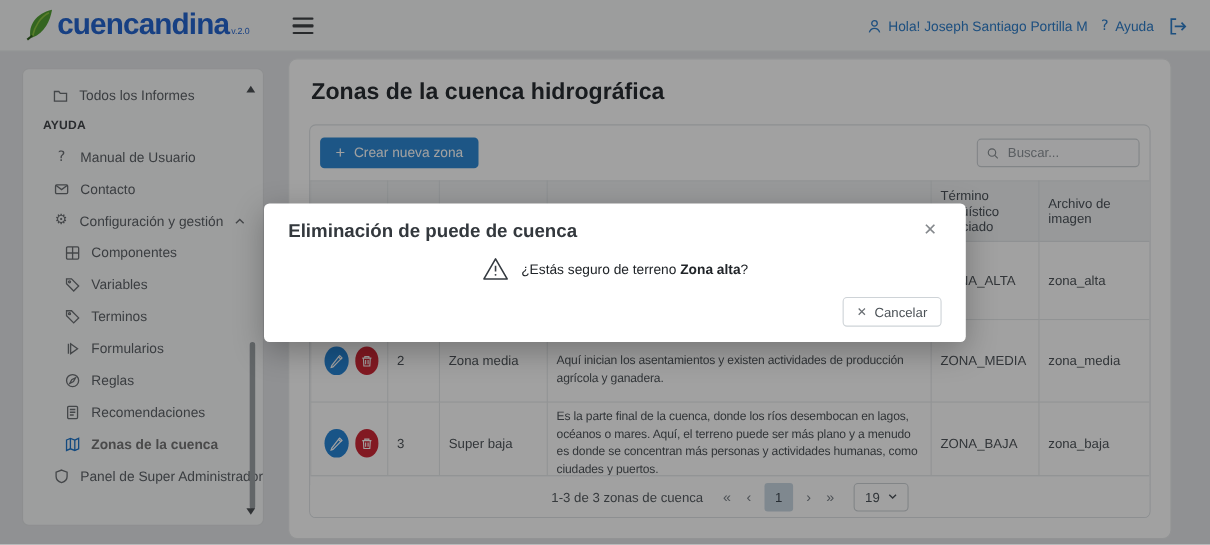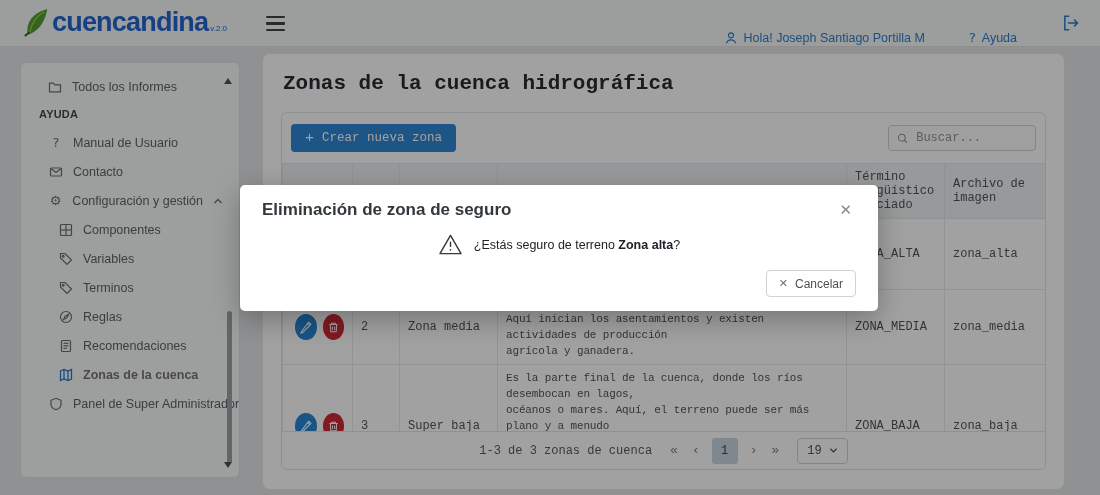--- a/index.html
+++ b/index.html
@@ -6,40 +6,40 @@
   body { margin:0; font-family:"Liberation Sans", sans-serif; background:#cfd2d4; }
   .stage { position:relative; width:1100px; height:495px; background:#e4e6e8; overflow:hidden; }
 
   
   .app-header { position:absolute; top:0; left:0; right:0; height:47px; background:#f7f8f9; border-bottom:1px solid #e2e3e5; z-index:1; }
   .logo { position:absolute; left:22px; top:5px; display:flex; align-items:flex-end; cursor:pointer; }
   .logo-text { font-size:27px; font-weight:700; color:#2163cf; letter-spacing:-0.8px; line-height:34px; }
   .logo-ver { font-size:8px; font-weight:400; color:#2163cf; margin:0 0 6px 2px; }
   .hamburger { position:absolute; left:266px; top:16px; width:19px; height:15px; display:flex; flex-direction:column; justify-content:space-between; cursor:pointer; }
   .hamburger span { display:block; height:2.4px; background:#3c4043; border-radius:1px; }
-  .header-right { position:absolute; right:20px; top:0; height:47px; display:flex; gap:44px;margin-top:14px; }
+  .header-right { position:absolute; right:20px; top:0; height:47px; display:flex; align-items:center; gap:12px; }
   .hdr-link { display:flex; align-items:center; gap:6px; color:#2b7cc9; font-size:12.5px; cursor:pointer; }
   .glyph { font-family:"DejaVu Sans", sans-serif; }
 
   
   .sidebar { position:absolute; left:20px; top:62px; width:220px; height:416px; background:#f9fafb; border:1px solid #dfe1e3; border-radius:6px; padding-top:9px; z-index:1; }
   .sb-item { height:29px; display:flex; align-items:center; gap:10px; padding-left:28px; font-size:12.5px; color:#5b6065; cursor:pointer; white-space:nowrap; }
   .sb-item.first { padding-left:27px; }
   .sb-item.sub { padding-left:38px; }
   .sb-item svg { flex:none; }
   .sb-section { height:27px; line-height:27px; padding-left:18px; font-size:11px; font-weight:700; color:#3f4347; letter-spacing:0.2px; }
   .sb-item.active { color:#737373; font-weight:700; }
   .sb-chevron { margin-left:auto; margin-right:16px; }
   .sb-arrow-up, .sb-arrow-down { position:absolute; right:7px; width:0; height:0; border-left:4.5px solid transparent; border-right:4.5px solid transparent; cursor:pointer; }
   .sb-arrow-up { top:15px; border-bottom:6px solid #4a4e52; }
   .sb-arrow-down { bottom:9px; border-top:6px solid #4a4e52; }
   .sb-thumb { position:absolute; right:7px; top:248px; width:5px; height:152px; border-radius:3px; background:#9aa0a4; cursor:pointer; }
 
   
-  .main-card { position:absolute; left:262px; top:53px; width:803px; height:437px; background:#ffffff; border:1px solid #e7e9eb; border-radius:8px; padding:16px 18px; z-index:1;font-family:Liberation Mono, monospace; }
+  .main-card { position:absolute; left:262px; top:53px; width:803px; height:437px; background:#ffffff; border:1px solid #e7e9eb; border-radius:8px; padding:16px 18px; z-index:1; }
   .page-title { margin:2px 0 17px 2px; font-size:21px; font-weight:700; color:#24292e; }
   .panel { position:relative; border:1px solid #dfe3e6; border-radius:6px; height:358px; background:#fff; overflow:hidden; }
   .toolbar { display:flex; justify-content:space-between; align-items:center; padding:9px 9px; height:50px; }
   .btn-create { display:flex; align-items:center; gap:8px; height:28px; padding:0 14px; background:#2b87d3; border:none; border-radius:4px; color:#fff; font-size:12.5px; cursor:pointer; font-family:inherit; }
   .btn-create .plus { font-size:15px; font-weight:400; line-height:1; }
   .search-box { display:flex; align-items:center; gap:6px; width:148px; height:26px; padding:0 8px; border:1px solid #cdd2d6; border-radius:4px; background:#fcfcfd; }
   .search-box input { border:none; outline:none; width:100%; background:transparent; font-size:12px; color:#495057; font-family:inherit; }
   .search-box input::placeholder { color:#8c9298; }
 
   table.zones { width:765px; border-collapse:collapse; table-layout:fixed; font-size:12px; color:#4c5257; }
@@ -161,20 +161,27 @@
     </div>
 
     <div class="sb-item sub">
       <svg width="14" height="14" viewBox="0 0 14 14" fill="none" stroke="#6a6e72" stroke-width="1.2">
           <path d="M1.5 6 V1.5 H6 L12.5 8 L8 12.5 Z"></path>
           <circle cx="4.2" cy="4.2" r="0.9"></circle>
         </svg>
       <span>Terminos</span>
     </div>
 
+    <div class="sb-item sub">
+      <svg width="14" height="14" viewBox="0 0 14 14" fill="none" stroke="#6a6e72" stroke-width="1.2">
+          <path d="M3.2 2.5 V11.5"></path>
+          <path d="M5.2 2.5 L11.5 7 L5.2 11.5 Z"></path>
+        </svg>
+      <span>Formularios</span>
+    </div>
 
     <div class="sb-item sub">
       <svg width="14" height="14" viewBox="0 0 14 14" fill="none" stroke="#6a6e72" stroke-width="1.2">
           <circle cx="7" cy="7" r="5.5"></circle>
           <path d="M9.6 4.4 L6.2 6.2 L4.4 9.6 L7.8 7.8 Z"></path>
         </svg>
       <span>Reglas</span>
     </div>
 
     <div class="sb-item sub">
@@ -348,21 +355,21 @@
             </svg>
         </div>
       </div>
     </div>
   </div>
 
   <div class="overlay"></div>
 
   <div class="modal">
     <div class="modal-head">
-      <span class="modal-title">Eliminación de zona de seguro</span>
+      <span class="modal-title">Eliminación de puede de cuenca</span>
       <span class="modal-close">✕</span>
     </div>
     <div class="modal-body">
       <svg width="25" height="23" viewBox="0 0 26 24" fill="none" stroke="#343a40" stroke-width="1.5" stroke-linejoin="round">
         <path d="M13 2.5 L24 21.5 H2 Z"></path>
           <line x1="13" y1="9" x2="13" y2="14.5"></line>
           <circle cx="13" cy="17.6" r="0.9" fill="#343a40" stroke="none"></circle>
       </svg>
       <span><span>¿Estás seguro de terreno </span><b>Zona alta</b><span>?</span></span>
     </div>

